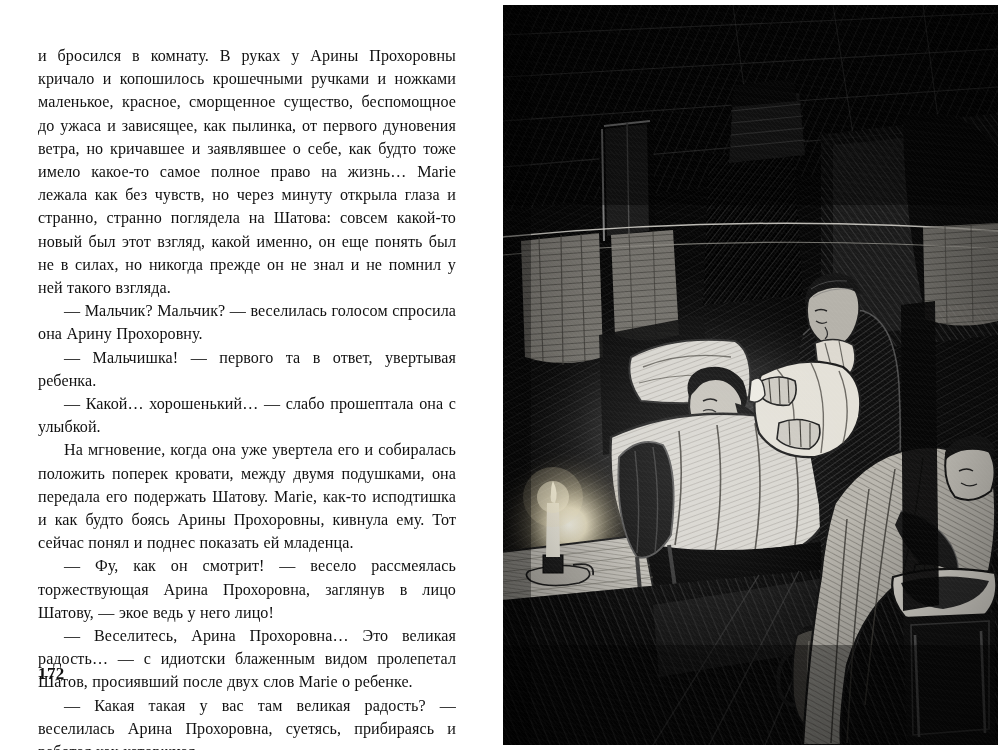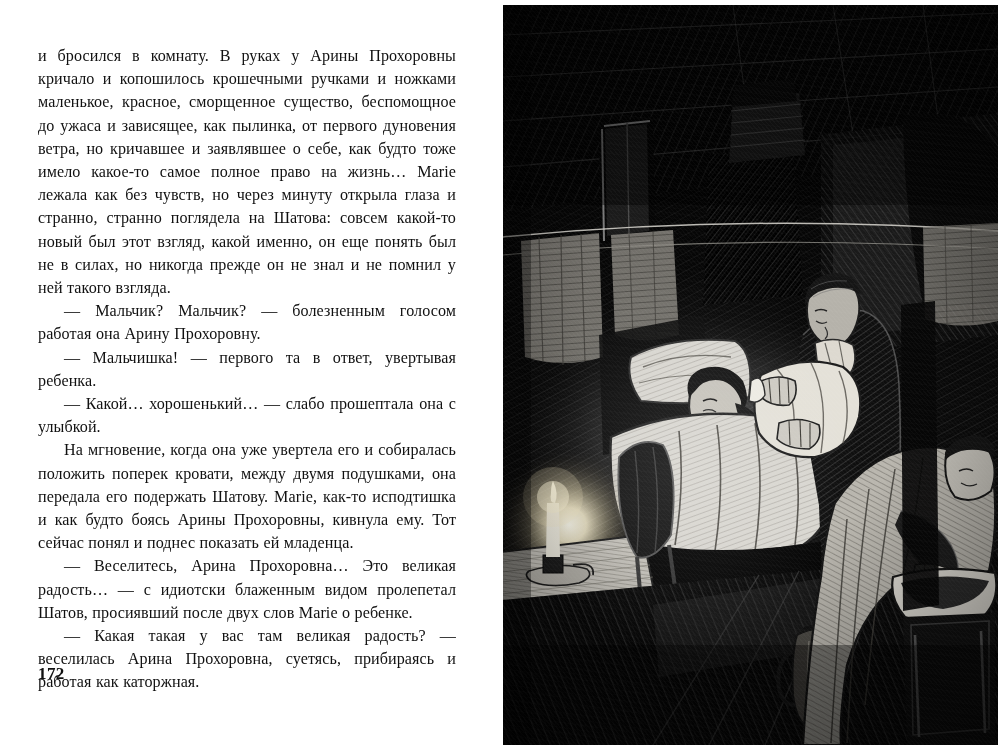--- a/index.html
+++ b/index.html
@@ -101,24 +101,25 @@
   }
 </style>
 </head>
 <body>
 
 <div class="spread">
 
   <div class="text-page">
     <div class="text-column">
       <p class="para">и бросился в комнату. В руках у Арины Прохоровны кричало и копошилось крошечными ручками и ножками маленькое, красное, сморщенное существо, беспомощное до ужаса и зависящее, как пылинка, от первого дуновения ветра, но кричавшее и заявлявшее о себе, как будто тоже имело какое-то самое полное право на жизнь… Marie лежала как без чувств, но через минуту открыла глаза и странно, странно поглядела на Шатова: совсем какой-то новый был этот взгляд, какой именно, он еще понять был не в силах, но никогда прежде он не знал и не помнил у ней такого взгляда.</p>
-      <p class="para indent">— Мальчик? Мальчик? — болезненным голосом работая она Арину Прохоровну.</p>
+      <p class="para indent">— Мальчик? Мальчик? — веселилась голосом спросила она Арину Прохоровну.</p>
       <p class="para indent">— Мальчишка! — первого та в ответ, увертывая ребенка.</p>
       <p class="para indent">— Какой… хорошенький… — слабо прошептала она с улыбкой.</p>
       <p class="para indent">На мгновение, когда она уже увертела его и собиралась положить поперек кровати, между двумя подушками, она передала его подержать Шатову. Marie, как-то исподтишка и как будто боясь Арины Прохоровны, кивнула ему. Тот сейчас понял и поднес показать ей младенца.</p>
+      <p class="para indent">— Фу, как он смотрит! — весело рассмеялась торжествующая Арина Прохоровна, заглянув в лицо Шатову, — экое ведь у него лицо!</p>
       <p class="para indent">— Веселитесь, Арина Прохоровна… Это великая радость… — с идиотски блаженным видом пролепетал Шатов, просиявший после двух слов Marie о ребенке.</p>
       <p class="para indent">— Какая такая у вас там великая радость? — веселилась Арина Прохоровна, суетясь, прибираясь и работая как каторжная.</p>
 
     </div>
     <div class="folio">172</div>
   </div>
 
   <div class="illus-page">
     <div class="illustration">
 

